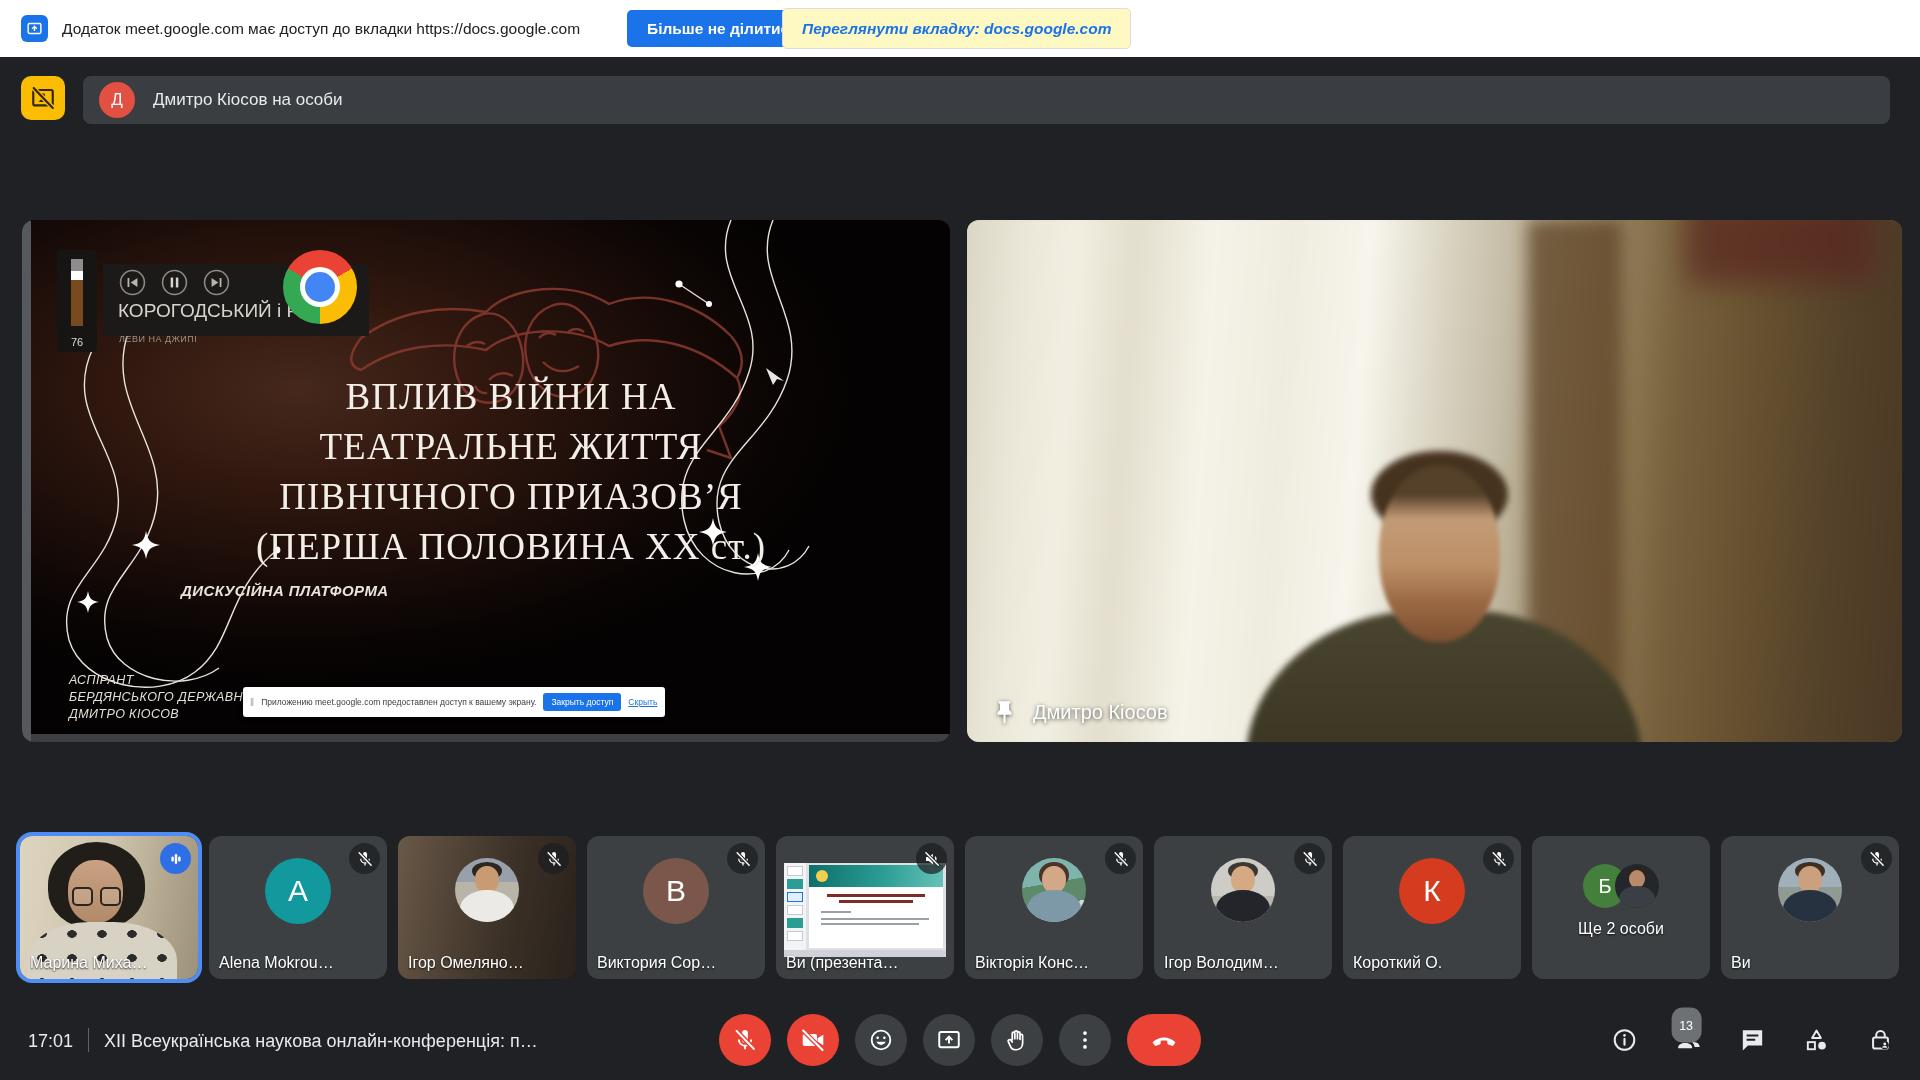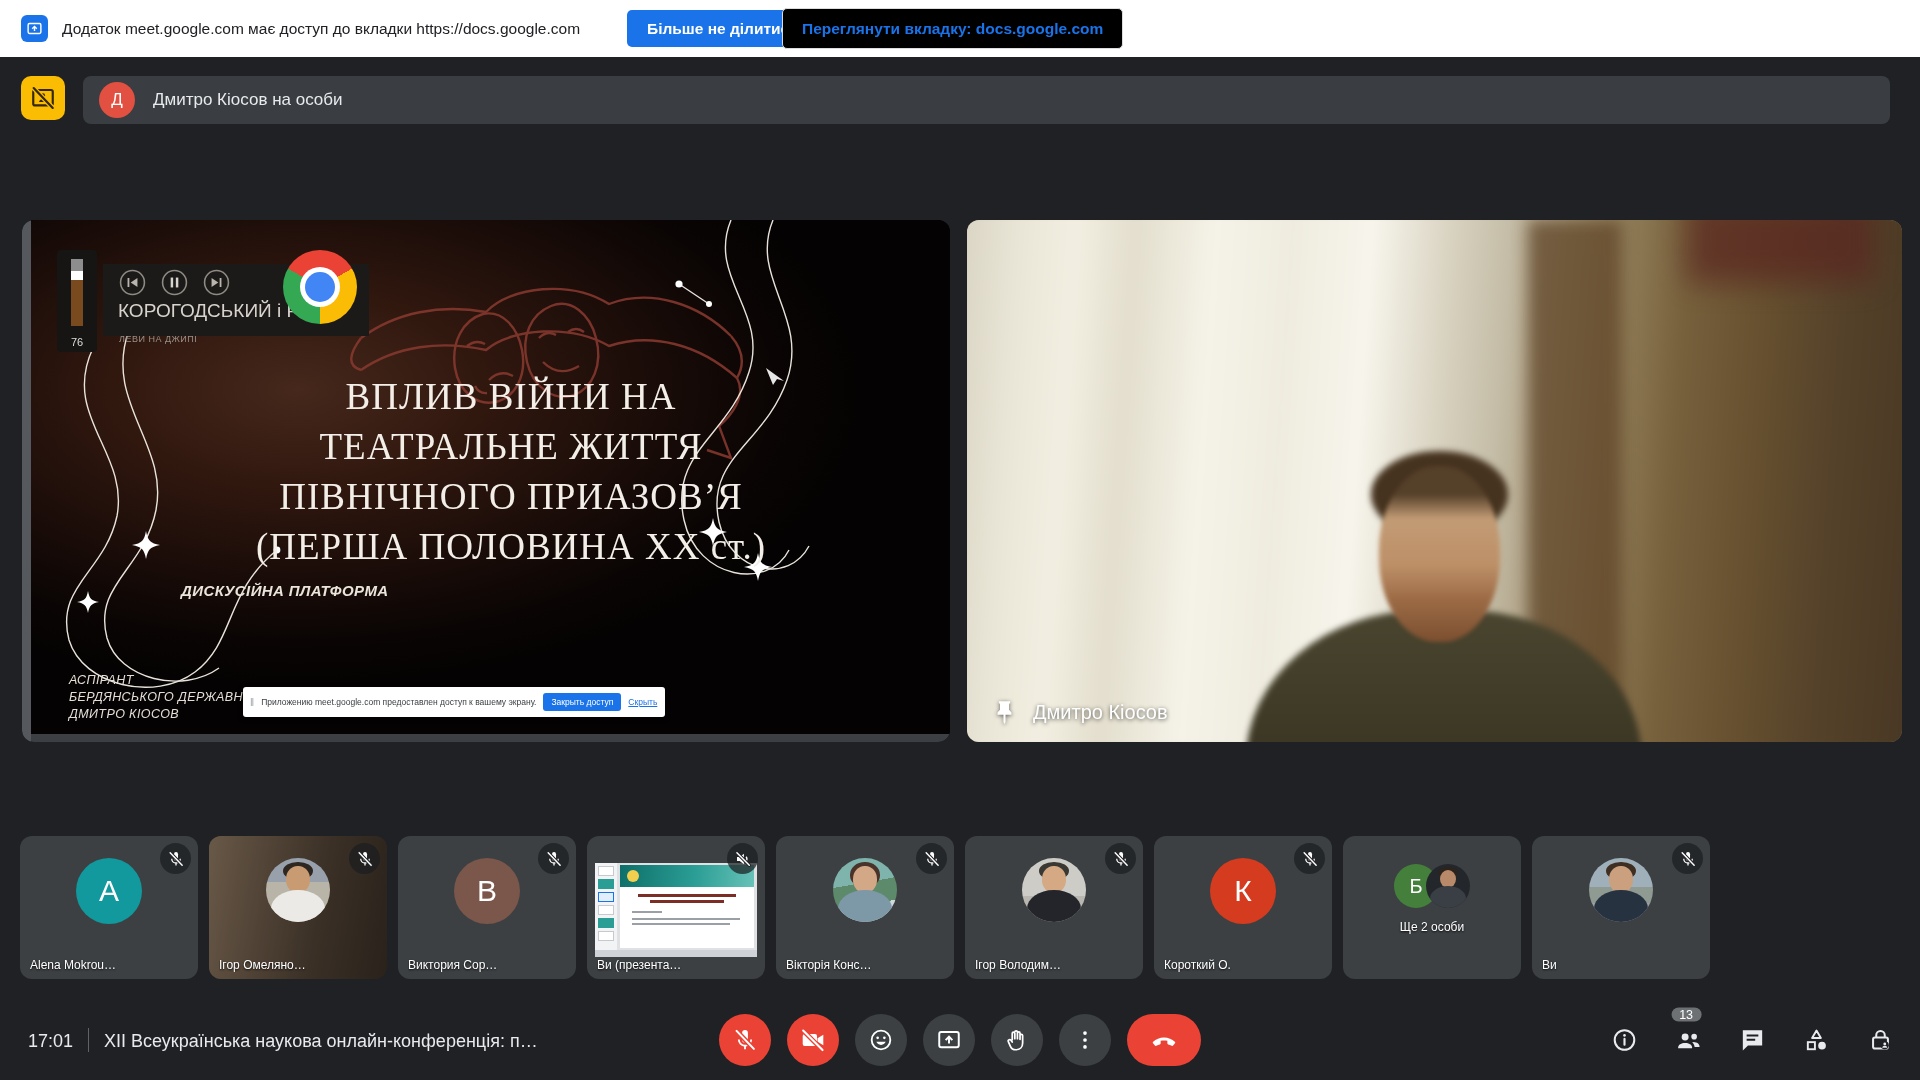--- a/index.html
+++ b/index.html
@@ -6,21 +6,21 @@
   html,body { background:#000; }
   body { font-family:"Liberation Sans","DejaVu Sans",sans-serif; }
   .screen { position:relative; width:1920px; height:1080px; background:#202124; overflow:hidden; }
 
   
   .chrome-banner { position:absolute; left:0; top:0; width:100%; height:57px; background:#fff; }
   .share-chip { position:absolute; left:21px; top:15px; width:27px; height:27px; border-radius:6px; background:#1a73e8; display:flex; align-items:center; justify-content:center; }
   .share-chip svg { width:17px; height:17px; }
   .banner-msg { position:absolute; left:62px; top:0; height:57px; display:flex; align-items:center; font-size:15.5px; color:#202124; }
   .btn-blue { position:absolute; left:627px; top:10px; height:37px; padding:0 20px; background:#1a73e8; color:#fff; border:none; border-radius:5px; font-size:15.5px; font-weight:700; font-family:inherit; display:flex; align-items:center; }
-  .btn-white { position:absolute; left:782px; top:8px; height:41px; padding:0 19px; background:#000000; color:#1a73e8; border:1px solid #dadce0; border-radius:5px; font-size:15.5px; font-weight:600; font-family:inherit; display:flex; align-items:center; }
+  .btn-white { position:absolute; left:782px; top:8px; height:41px; padding:0 19px; background:#fef9c3; color:#1a73e8; border:1px solid #dadce0; border-radius:5px; font-size:15.5px; font-weight:600; font-family:inherit; display:flex; align-items:center;font-style:italic; }
 
   
   .paused-chip { position:absolute; left:21px; top:76px; width:44px; height:44px; border-radius:10px; background:#fbbc04; color:#fbbc04; display:flex; align-items:center; justify-content:center; }
   .paused-chip svg { width:26px; height:26px; }
   .presenting-bar { position:absolute; left:83px; top:76px; width:1807px; height:48px; background:#3a3d41; border-radius:8px; display:flex; align-items:center; padding-left:16px; }
   .presenting-avatar { width:36px; height:36px; border-radius:50%; background:#e25041; color:#fff; font-size:17px; display:flex; align-items:center; justify-content:center; }
   .presenting-text { margin-left:18px; color:#e8eaed; font-size:17px; }
 
   
   .tile { position:absolute; top:220px; height:522px; border-radius:12px; overflow:hidden; }
@@ -71,21 +71,21 @@
   .vm-hair { position:absolute; left:33%; top:-3%; width:32%; height:28%; background:#46331f; border-radius:50%; filter:blur(3px); }
   .vm-face { position:absolute; left:35%; top:2%; width:28%; height:56%; border-radius:48%; filter:blur(2px);
     background:linear-gradient(180deg,#55402a 0 16%, #c29b75 30%, #bd9068 56%, #9c6b45 76%, #7c4f30 100%); }
   .vm-label { position:absolute; left:24px; bottom:16px; display:flex; align-items:center; gap:15px; color:#fff; font-size:20px; text-shadow:0 1px 4px rgba(0,0,0,.7); }
   .vm-label svg { width:27px; height:27px; filter:drop-shadow(0 1px 2px rgba(0,0,0,.6)); }
 
   
   .filmstrip { position:absolute; left:20px; top:836px; display:flex; gap:11px; }
   .ptile { position:relative; width:178px; height:143px; border-radius:12px; background:#3c4043; overflow:hidden; flex:none; }
   .ptile.speaking { box-shadow:0 0 0 4px #4e8df5; }
-  .plabel { position:absolute; left:10px; bottom:7px; right:6px; color:#fff; font-size:12px; font-weight:500;
+  .plabel { position:absolute; left:10px; bottom:7px; right:6px; color:#fff; font-size:16px; font-weight:500;
     text-shadow:0 1px 2px rgba(0,0,0,.85); white-space:nowrap; overflow:hidden; }
   .plabel.center { left:0; right:0; bottom:auto; top:84px; text-align:center; }
   .chip { position:absolute; top:7px; right:7px; width:31px; height:31px; border-radius:50%; background:rgba(28,29,32,.72); display:flex; align-items:center; justify-content:center; color:#26282c; }
   .chip svg { width:18px; height:18px; }
   .chip.audio { background:#2f6fe6; color:#2f6fe6; }
   .lav { position:absolute; left:56px; top:22px; width:66px; height:66px; border-radius:50%; color:#fff; font-size:30px; display:flex; align-items:center; justify-content:center; }
   .pav { position:absolute; left:57px; top:22px; width:64px; height:64px; border-radius:50%; overflow:hidden; }
   .pav .hair { position:absolute; left:27%; top:7%; width:46%; height:28%; border-radius:50%; }
   .pav .head { position:absolute; left:32%; top:13%; width:36%; height:41%; border-radius:50%; }
   .pav .torso { position:absolute; left:8%; top:50%; width:84%; height:58%; border-radius:50% 50% 0 0; }
@@ -122,21 +122,21 @@
   .cb-sep { width:1px; height:24px; background:#5f6368; }
   .cb-title { color:#e8eaed; font-size:18px; }
   .cb-center { position:absolute; left:50%; top:50%; transform:translate(-50%,-50%); display:flex; align-items:center; gap:16px; }
   .ctrl { width:52px; height:52px; border-radius:50%; background:#3c4043; color:#3c4043; border:none; display:flex; align-items:center; justify-content:center; }
   .ctrl svg { width:26px; height:26px; }
   .ctrl.danger { background:#ea4335; color:#ea4335; }
   .ctrl.end { width:74px; border-radius:26px; background:#ea4335; }
   .cb-right { position:absolute; right:26px; top:50%; transform:translateY(-50%); display:flex; align-items:center; gap:37px; }
   .ricon { position:relative; width:27px; height:27px; }
   .ricon svg { width:27px; height:27px; }
-  .badge { position:absolute; top:-19px; left:50%; transform:translateX(-58%); min-width:30px; height:14px; border-radius:11px;
+  .badge { position:absolute; top:-19px; left:50%; transform:translateX(-58%); min-width:30px; height:35px; border-radius:11px;
     background:#6e7174; color:#fff; font-size:12.5px; display:flex; align-items:center; justify-content:center; padding:0 7px; }
 
   .hidden-defs { position:absolute; width:0; height:0; overflow:hidden; }
 </style>
 </head>
 <body>
 
 <svg class="hidden-defs" aria-hidden="true">
   <defs>
     <symbol id="i-mic-off" viewBox="0 0 24 24">
@@ -357,20 +357,33 @@
     <div class="vm-label">
       <svg>
           <use href="#i-pin"></use>
         </svg>
       <span>Дмитро Кіосов</span>
     </div>
   </div>
 
   <div class="filmstrip">
 
+    <div class="ptile speaking t1">
+      <div class="t1-hair"></div>
+      <div class="t1-face"></div>
+      <div class="t1-glass" style="left:29%"></div>
+      <div class="t1-glass" style="left:45%"></div>
+      <div class="t1-body"></div>
+      <div class="chip audio">
+          <svg>
+            <use href="#i-eq"></use>
+          </svg>
+        </div>
+      <div class="plabel">Марина Миха…</div>
+    </div>
 
     <div class="ptile">
       <div class="lav" style="background:#12999e">A</div>
       <div class="chip">
           <svg>
             <use href="#i-mic-off"></use>
           </svg>
         </div>
       <div class="plabel">Alena Mokrou…</div>
     </div>

